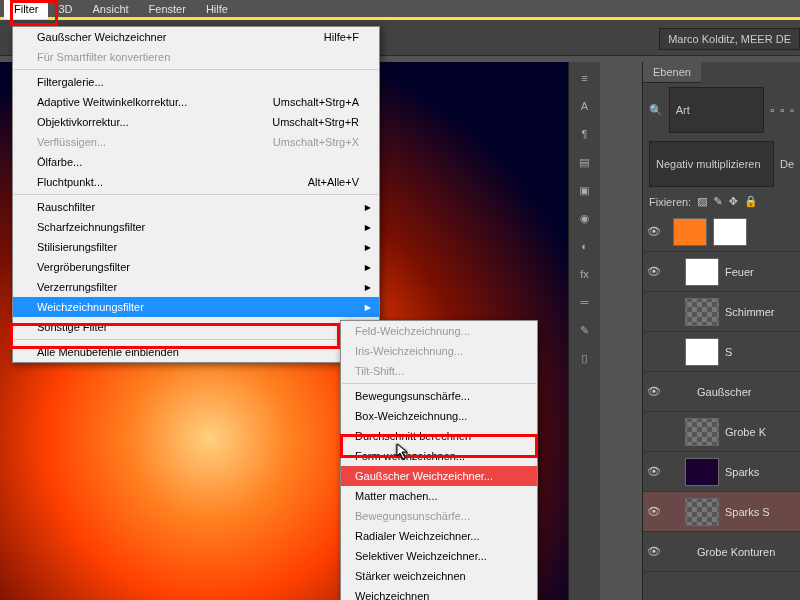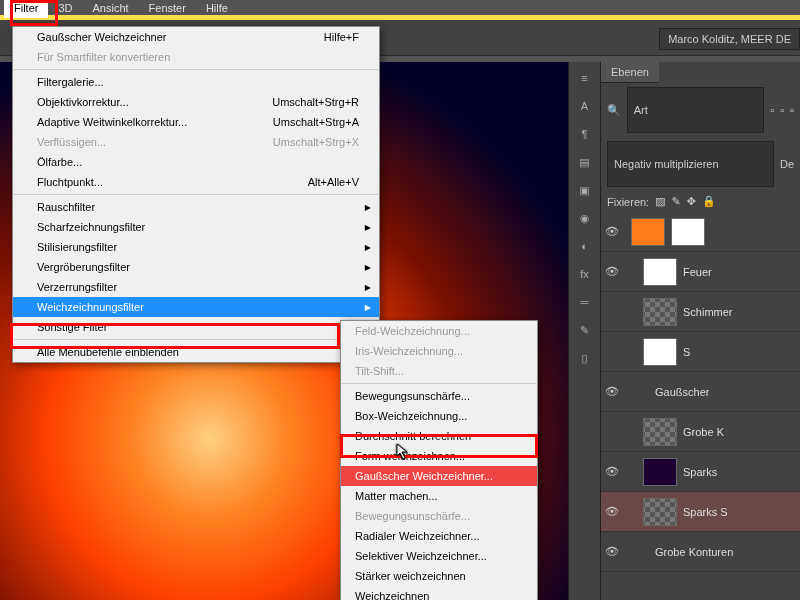--- a/index.html
+++ b/index.html
@@ -1,29 +1,29 @@
 <!DOCTYPE html>
 <html><head>
 <meta charset="utf-8">
 <style>
 * { margin:0; padding:0; box-sizing:border-box; font-family:"Segoe UI",Tahoma,sans-serif; font-size:11px; }
 body { background:#535353; color:#ccc; width:800px; height:600px; overflow:hidden; position:relative; }
-.top-bar { background:#535353; height:20px; display:flex; align-items:center; padding:0 4px; border-bottom:5px solid #fde047; }
+.top-bar { background:#535353; height:20px; display:flex; align-items:center; padding:0 4px; border-bottom:3px solid #fde047; }
 .menu-item { padding:4px 10px; color:#e0e0e0; cursor:default; }
 .menu-item.active { background:#fff; color:#000; }
 .opt-bar { background:#424242; height:36px; display:flex; align-items:center; gap:10px; padding:0 8px; border-bottom:1px solid #2a2a2a; }
 .opt-icon { width:22px; height:22px; display:flex; align-items:center; justify-content:center; color:#aaa; }
 .opt-label { color:#aaa; }
 .user-tag { position:absolute; right:0; top:28px; background:#3a3a3a; padding:4px 8px; border:1px solid #222; }
 .canvas { position:absolute; left:0; top:62px; right:200px; bottom:0; background:
   radial-gradient(circle at 35% 70%, #ffd080 0%, #ff8020 15%, #ff4000 30%, #7a1000 50%, #000028 75%),
   linear-gradient(#000028,#000040); }
 .right-tools { position:absolute; right:200px; top:62px; width:32px; bottom:0; background:#424242; border-left:1px solid #222; display:flex; flex-direction:column; align-items:center; gap:8px; padding-top:6px; }
 .right-tools div { width:20px; height:20px; color:#aaa; display:flex; align-items:center; justify-content:center; }
-.panels { position:absolute; right:0; top:62px; width:200px; bottom:0; background:#424242; border-left:1px solid #222; }
+.panels { position:absolute; right:0; top:62px; width:158px; bottom:0; background:#424242; border-left:1px solid #222; }
 .panel-tab { background:#535353; padding:4px 10px; border-bottom:1px solid #222; display:inline-block; }
 .panel-row { display:flex; align-items:center; gap:6px; padding:4px 6px; }
 .select-mini { background:#333; border:1px solid #222; padding:16px 6px; color:#ccc; flex:1; }
 .layers { overflow:hidden; }
 .layer { display:flex; align-items:center; height:40px; border-bottom:1px solid #333; padding:0 4px; gap:6px; }
 .layer.sel { background:#6b4848; }
 .eye { width:14px; height:14px; color:#ccc; }
 .thumb { width:34px; height:28px; border:1px solid #666; position:relative; }
 .thumb.checker { background:repeating-conic-gradient(#777 0 25%,#555 0 50%) 50%/10px 10px; }
 .thumb.orange { background:#ff7a1a; }
@@ -171,26 +171,26 @@
       <span>Hilfe+F</span>
     </div>
     <div class="dd-item disabled">
       <span>Für Smartfilter konvertieren</span>
     </div>
     <div class="dd-sep"></div>
     <div class="dd-item">
       <span>Filtergalerie...</span>
     </div>
     <div class="dd-item">
+      <span>Adaptive Weitwinkelkorrektur...</span>
+      <span>Umschalt+Strg+A</span>
+    </div>
+    <div class="dd-item">
       <span>Objektivkorrektur...</span>
       <span>Umschalt+Strg+R</span>
-    </div>
-    <div class="dd-item">
-      <span>Adaptive Weitwinkelkorrektur...</span>
-      <span>Umschalt+Strg+A</span>
     </div>
     <div class="dd-item disabled">
       <span>Verflüssigen...</span>
       <span>Umschalt+Strg+X</span>
     </div>
     <div class="dd-item">
       <span>Ölfarbe...</span>
     </div>
     <div class="dd-item">
       <span>Fluchtpunkt...</span>

